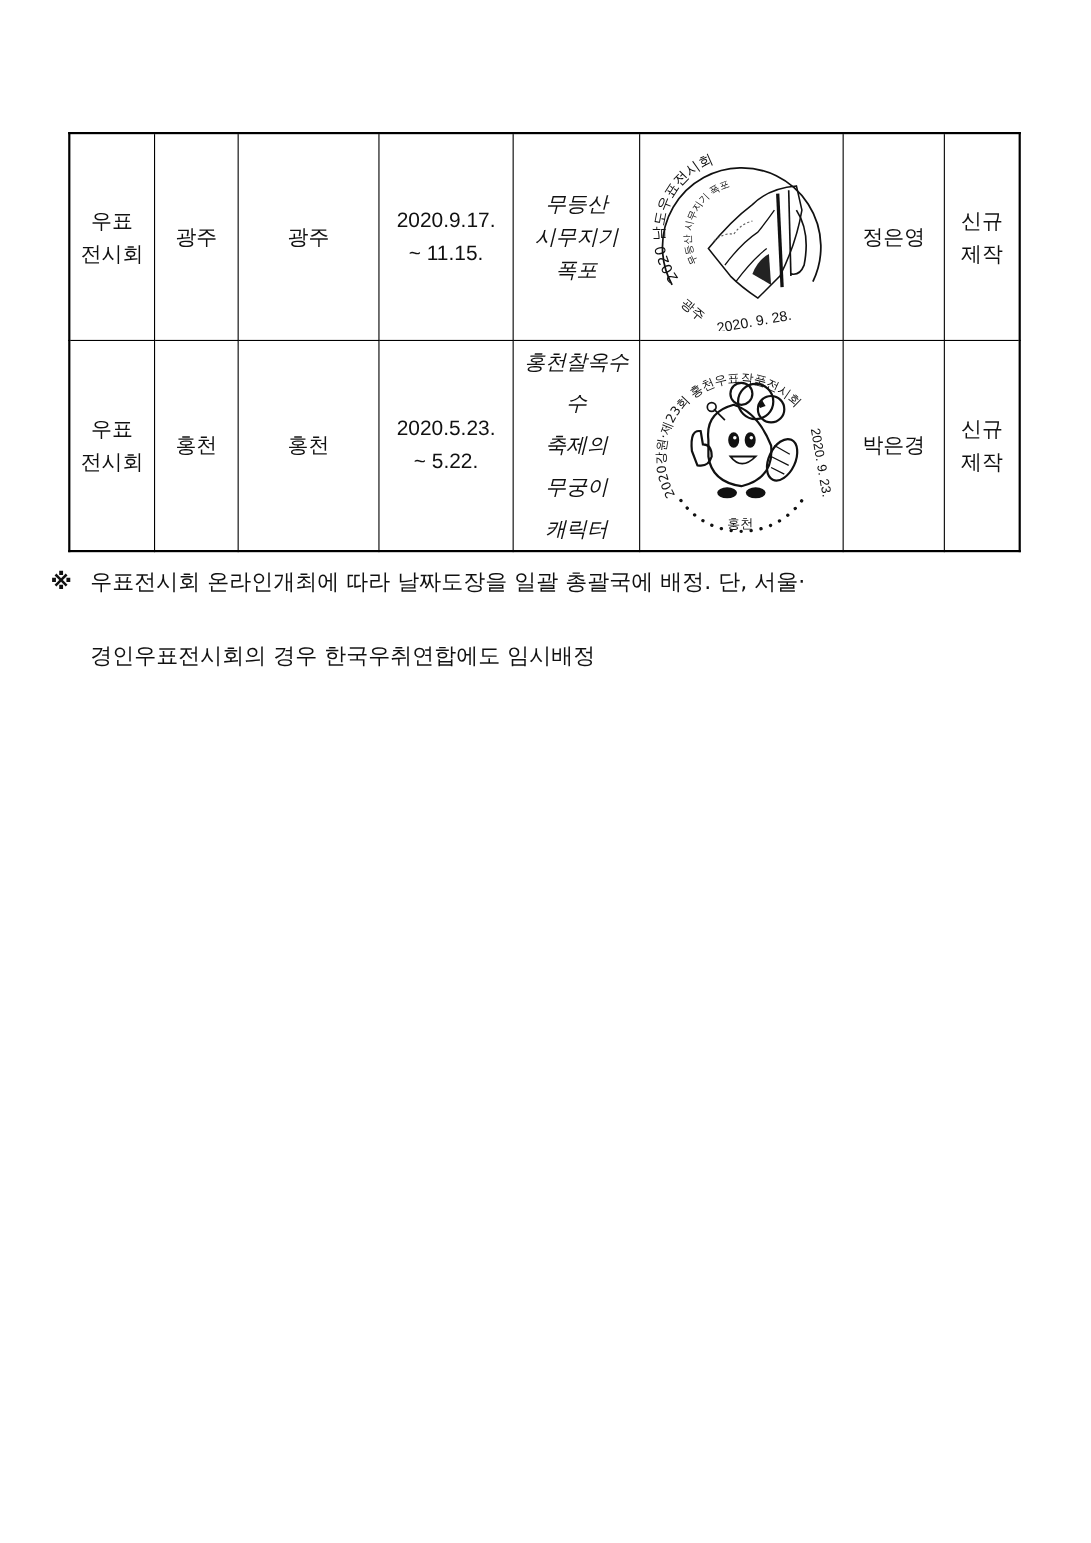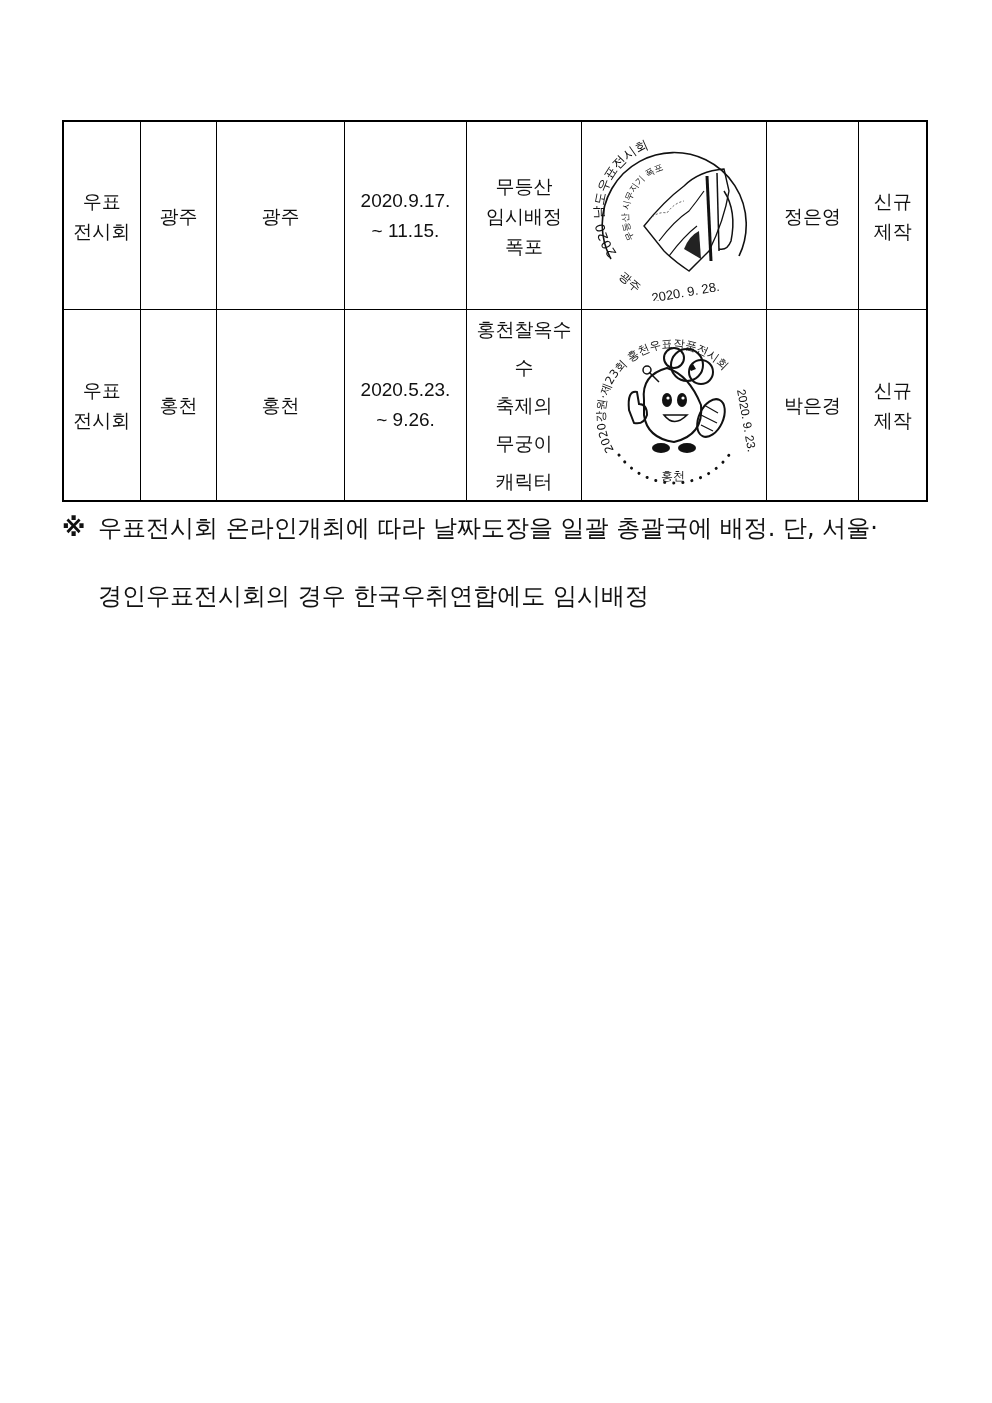--- a/index.html
+++ b/index.html
@@ -10,28 +10,28 @@
     width: 866px; border-collapse: collapse;
     border: 2px solid #000;
   }
   table.stamps td {
     border: 1.5px solid #000; text-align: center; vertical-align: middle;
     font-size: 19px; line-height: 30px; padding: 0;
   }
   table.stamps tr.r1 td { height: 187px; }
   table.stamps tr.r2 td { height: 186px; }
   .c1 { width: 76px; margin-left: 26px; } .c2 { width: 76px; } .c3 { width: 127px; }
-  .c4 { width: 122px; } .c5 { width: 114px; } .c6 { width: 184px; }
+  .c4 { width: 122px; } .c5 { width: 114px; font-style: italic; } .c6 { width: 184px; }
   .c7 { width: 92px; } .c8 { width: 67px; }
   .date { font-family: "Liberation Sans", sans-serif; font-size: 19px; }
   .line { display: block; }
   .stamp { display: block; margin: 0 auto; }
   .note {
-    position: absolute; left: 62px; top: 508px; width: 880px;
-    font-size: 24px; line-height: 40px;
+    position: absolute; left: 46px; top: 508px; width: 880px;
+    font-size: 20px; line-height: 40px;
   }
   .note .mark { font-weight: bold; display: inline-block; width: 36px; }
   .note .l2 { padding-left: 36px; margin-top: 28px; }
 </style>
 </head>
 <body>
 
 <table class="stamps">
   <tbody>
       <tr class="r1">
@@ -40,21 +40,21 @@
       <span class="line">전시회</span>
     </td>
     <td class="c2">광주</td>
     <td class="c3">광주</td>
     <td class="c4 date">
       <span class="line">2020.9.17.</span>
       <span class="line">~  11.15.</span>
     </td>
     <td class="c5">
       <span class="line">무등산</span>
-      <span class="line">임시배정</span>
+      <span class="line">시무지기</span>
       <span class="line">폭포</span>
     </td>
     <td class="c6">
       <svg class="stamp" width="170" height="170" viewBox="0 0 170 170">
         <defs>
           <path id="arcTop1" d="M 28 122 A 64 64 0 0 1 135 40"></path>
           <path id="arcSub1" d="M 45 108 A 48 48 0 0 1 120 50"></path>
           <path id="arcBot1" d="M 30 132 A 70 70 0 0 0 150 118"></path>
         </defs>
         <path d="M 22 128 A 72 72 0 1 1 150 125" fill="none" stroke="#111" stroke-width="1.6"></path>
@@ -81,21 +81,21 @@
   </tr>
   <tr class="r2">
     <td class="c1">
       <span class="line">우표</span>
       <span class="line">전시회</span>
     </td>
     <td class="c2">홍천</td>
     <td class="c3">홍천</td>
     <td class="c4 date">
       <span class="line">2020.5.23.</span>
-      <span class="line">~  9.26.</span>
+      <span class="line">~  5.22.</span>
     </td>
     <td class="c5" style="line-height:38px;">
       <span class="line">홍천찰옥수수</span>
       <span class="line">축제의</span>
       <span class="line">무궁이</span>
       <span class="line">캐릭터</span>
     </td>
     <td class="c6">
       <svg class="stamp" width="170" height="170" viewBox="0 0 170 170">
         <defs>

